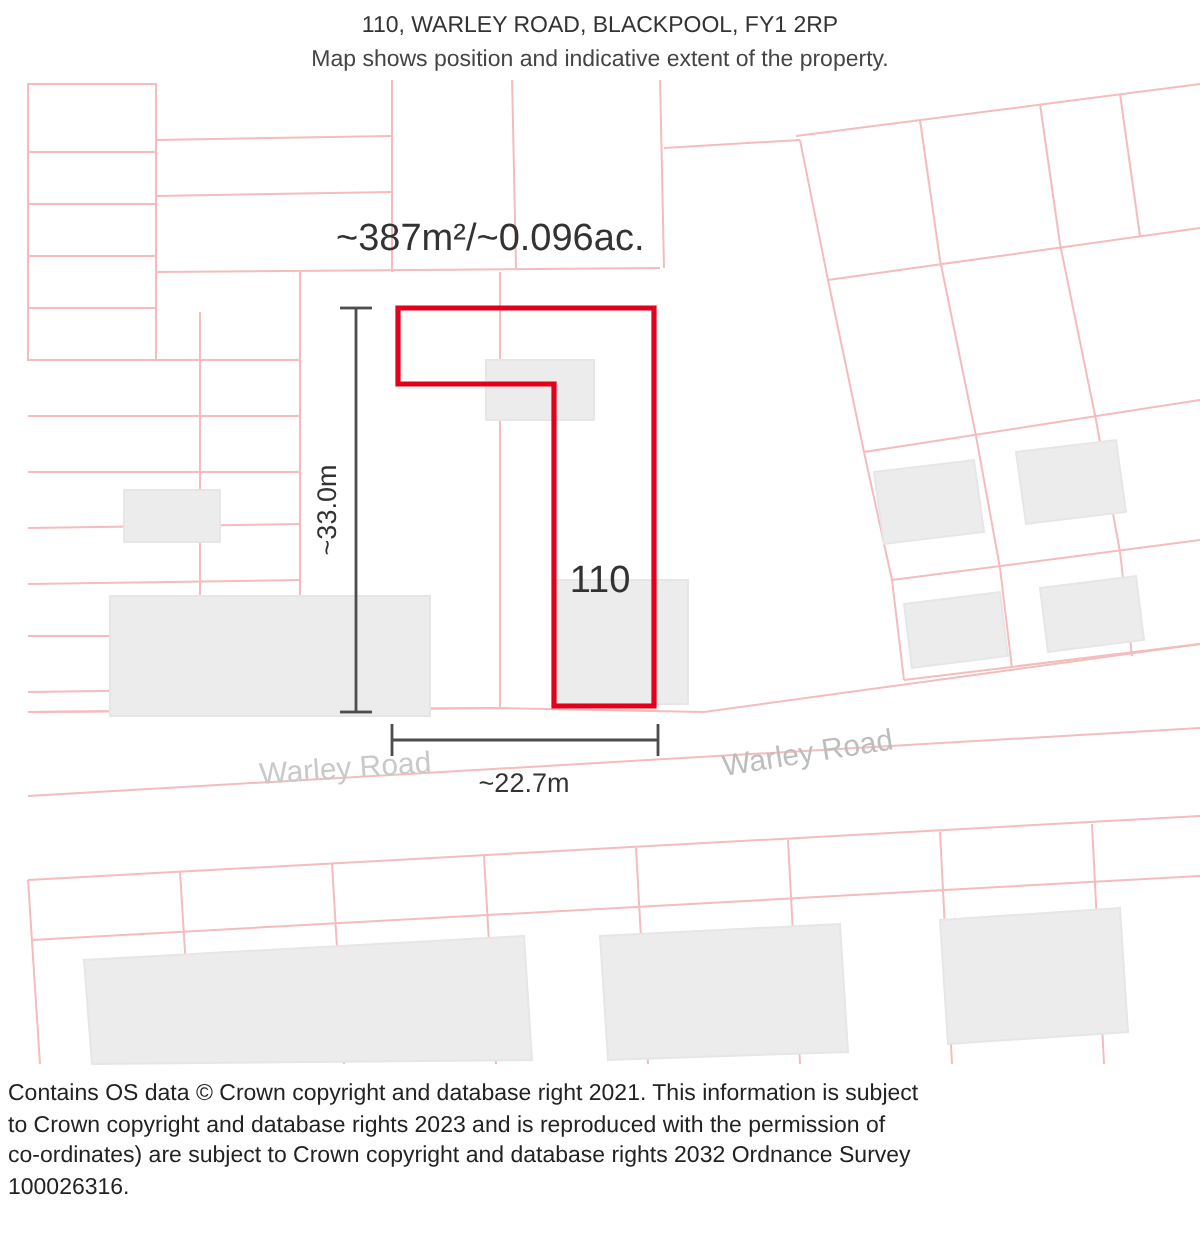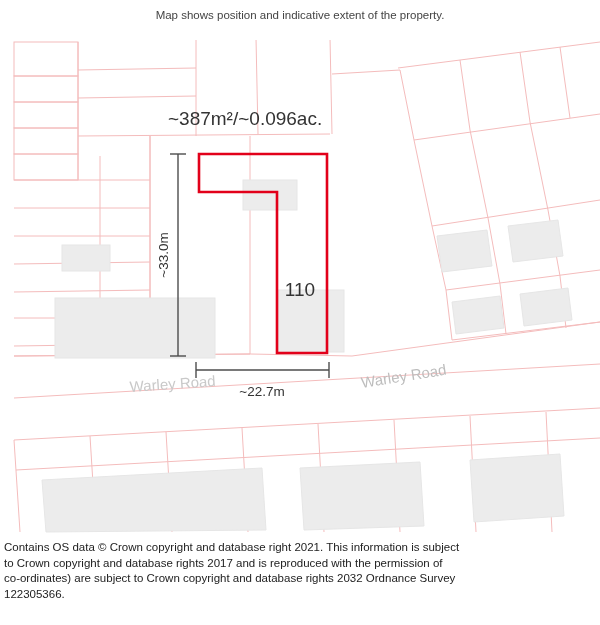--- a/index.html
+++ b/index.html
@@ -90,20 +90,21 @@
     fill: #bdbdbd;
     font-family: "Liberation Sans", sans-serif;
   }
 </style>
 </head>
 <body>
 
 <div class="page">
 
   <div class="header">
+    <div class="title">110, WARLEY ROAD, BLACKPOOL, FY1 2RP</div>
     <div class="subtitle">Map shows position and indicative extent of the property.</div>
   </div>
 
   <div class="map-wrap">
     <svg class="map-svg" width="600" height="494" viewBox="0 0 600 494" xmlns="http://www.w3.org/2000/svg">
 
       <rect x="0" y="0" width="600" height="494" fill="#ffffff"></rect>
 
       <g stroke="#f4bcbc" stroke-width="1" fill="none">
 
@@ -204,18 +205,18 @@
       <text class="lbl plot-number" x="300" y="256" text-anchor="middle">110</text>
 
       <text class="road-label" x="130" y="352" transform="rotate(-4 130 352)">Warley Road</text>
       <text class="road-label2" x="362" y="348" transform="rotate(-9 362 348)">Warley Road</text>
 
     </svg>
   </div>
 
   <div class="footer">
     <p>Contains OS data © Crown copyright and database right 2021. This information is subject</p>
-    <p>to Crown copyright and database rights 2017 and is reproduced with the permission of</p>
+    <p>to Crown copyright and database rights 2023 and is reproduced with the permission of</p>
     <p>co-ordinates) are subject to Crown copyright and database rights 2032 Ordnance Survey</p>
-    <p>122305366.</p>
+    <p>100026316.</p>
   </div>
 
 </div>
 
 </body></html>

